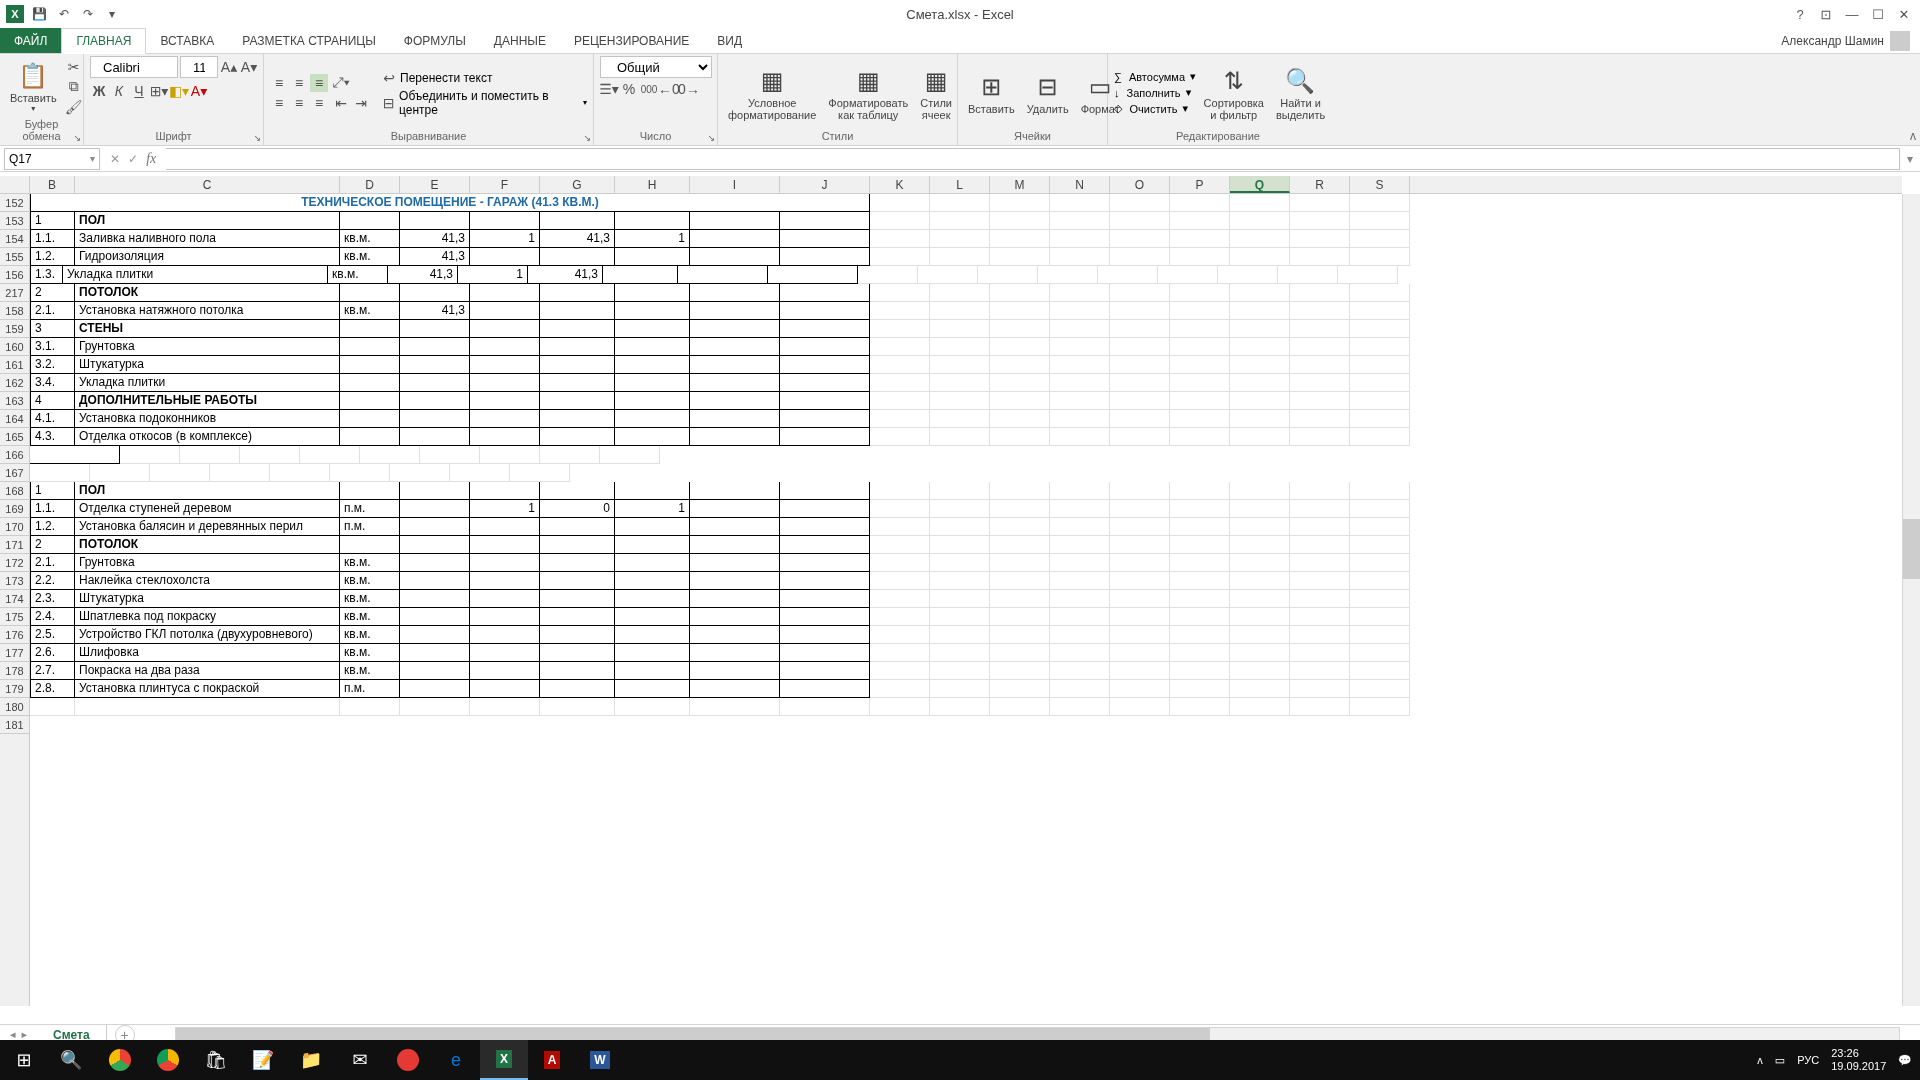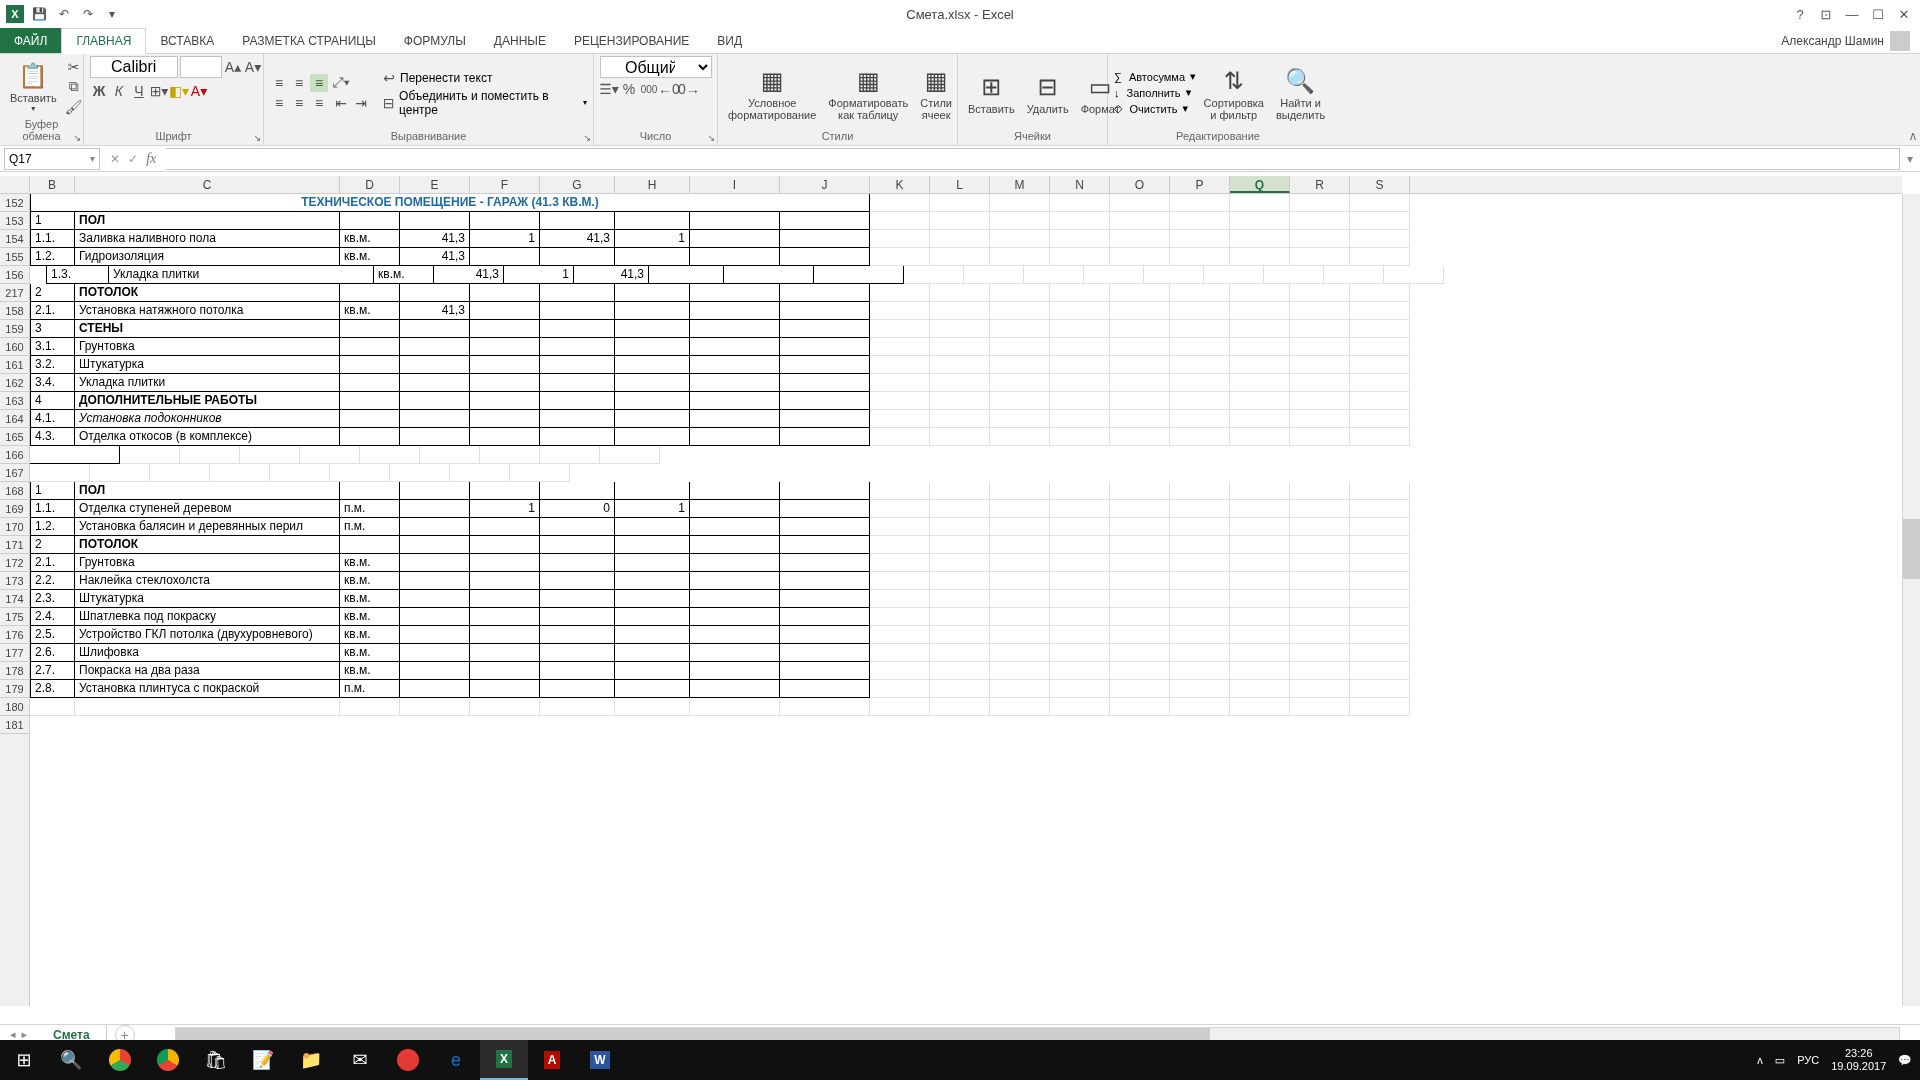--- a/index.html
+++ b/index.html
@@ -24,21 +24,21 @@
 
 
 .ribbon-body { height: 92px; background: #f1f1f1; border-bottom: 1px solid #d4d4d4; display: flex; position: relative; }
 .ribbon-group { border-right: 1px solid #d4d4d4; padding: 2px 6px 2px 6px; display: flex; flex-direction: column; justify-content: space-between; position: relative; }
 .ribbon-group-label { text-align: center; font-size: 11px; color: #666; padding: 1px 0; }
 .ribbon-group-content { flex: 1; display: flex; align-items: center; gap: 4px; }
 .dialog-launcher { position: absolute; right: 2px; bottom: 2px; font-size: 9px; color: #666; cursor: pointer; }
 .rb-btn { display: flex; flex-direction: column; align-items: center; justify-content: center; padding: 2px 4px; cursor: pointer; font-size: 11px; color: #444; }
 .rb-icon-lg { width: 32px; height: 32px; display: flex; align-items: center; justify-content: center; font-size: 24px; }
 .rb-icon-sm { width: 18px; height: 18px; display: flex; align-items: center; justify-content: center; font-size: 14px; color: #555; cursor: pointer; }
-.rb-select { height: 22px; border: 1px solid #c3c3c3; background: #fff; font-size: 16px; padding: 0 20px; }
+.rb-select { height: 22px; border: 1px solid #c3c3c3; background: #fff; font-size: 13px; padding: 0 12px; }
 .rb-row { display: flex; align-items: center; gap: 2px; }
 .rb-col { display: flex; flex-direction: column; gap: 2px; }
 .ribbon-collapse { position: absolute; right: 4px; bottom: 2px; font-size: 12px; color: #666; cursor: pointer; }
 
 
 .formula-row { height: 26px; display: flex; align-items: center; border-bottom: 1px solid #d4d4d4; background: #fff; }
 .name-box { width: 96px; height: 22px; border: 1px solid #c3c3c3; margin-left: 4px; display: flex; align-items: center; padding: 0 4px; font-size: 12px; position: relative; }
 .name-box::after { content: "▾"; position: absolute; right: 4px; color: #888; font-size: 10px; }
 .fx-controls { display: flex; align-items: center; gap: 8px; padding: 0 10px; color: #999; }
 .fx-label { font-style: italic; font-family: "Times New Roman", serif; color: #777; font-size: 14px; }
@@ -76,21 +76,21 @@
 .status-bar .right { margin-left: auto; display: flex; align-items: center; gap: 10px; }
 .zoom-slider { width: 100px; height: 4px; background: #4a9a72; position: relative; }
 .zoom-slider::before { content: ""; width: 6px; height: 12px; background: #fff; position: absolute; left: 50%; top: -4px; }
 .view-btn { width: 20px; height: 16px; border: 1px solid #4a9a72; display: flex; align-items: center; justify-content: center; }
 
 
 .taskbar { position: absolute; left: 0; right: 0; bottom: 0; height: 40px; background: #101010; display: flex; align-items: center; }
 .task-btn { width: 48px; height: 40px; display: flex; align-items: center; justify-content: center; color: #fff; cursor: pointer; font-size: 18px; }
 .task-btn.active { border-bottom: 2px solid #76b9ed; background: #2a2a2a; }
 .task-right { margin-left: auto; display: flex; align-items: center; color: #fff; font-size: 11px; gap: 12px; padding-right: 8px; }
-.task-clock { text-align: center; line-height: 13px; }
+.task-clock { text-align: left; line-height: 13px; }
 
 .vscroll { position: absolute; right: 0; top: 18px; bottom: 18px; width: 18px; background: #f0f0f0; border-left: 1px solid #d4d4d4; }
 .vscroll-thumb { position: absolute; top: 40%; height: 60px; width: 100%; background: #cdcdcd; }
 </style>
 </head>
 <body>
 
 <div class="titlebar">
   <div class="left-icons">
     <div class="excel-icon">X</div>
@@ -413,21 +413,21 @@
         <div class="cell" style="width: 60px;"></div>
         <div class="cell" style="width: 60px;"></div>
         <div class="cell" style="width: 60px;"></div>
         <div class="cell" style="width: 60px;"></div>
         <div class="cell" style="width: 60px;"></div>
         <div class="cell" style="width: 60px;"></div>
         <div class="cell" style="width: 60px;"></div>
         <div class="cell" style="width: 60px;"></div>
       </div>
       <div class="cell-row">
-        <div class="cell data-border data-border-left" style="width: 63px; margin-left: 16px;">1.3.</div>
+        <div class="cell data-border data-border-left" style="width: 33px;">1.3.</div>
         <div class="cell data-border" style="width: 265px;">Укладка плитки</div>
         <div class="cell data-border" style="width: 60px;">кв.м.</div>
         <div class="cell data-border num" style="width: 70px;">41,3</div>
         <div class="cell data-border num" style="width: 70px;">1</div>
         <div class="cell data-border num" style="width: 75px;">41,3</div>
         <div class="cell data-border" style="width: 75px;"></div>
         <div class="cell data-border" style="width: 90px;"></div>
         <div class="cell data-border" style="width: 90px;"></div>
         <div class="cell" style="width: 60px;"></div>
         <div class="cell" style="width: 60px;"></div>
@@ -574,21 +574,21 @@
         <div class="cell" style="width: 60px;"></div>
         <div class="cell" style="width: 60px;"></div>
         <div class="cell" style="width: 60px;"></div>
         <div class="cell" style="width: 60px;"></div>
         <div class="cell" style="width: 60px;"></div>
         <div class="cell" style="width: 60px;"></div>
         <div class="cell" style="width: 60px;"></div>
       </div>
       <div class="cell-row">
         <div class="cell data-border data-border-left" style="width: 45px;">4.1.</div>
-        <div class="cell data-border" style="width: 265px; font-style: italic;">Установка подоконников</div>
+        <div class="cell data-border" style="width: 265px;">Установка подоконников</div>
         <div class="cell data-border" style="width: 60px;"></div>
         <div class="cell data-border" style="width: 70px;"></div>
         <div class="cell data-border" style="width: 70px;"></div>
         <div class="cell data-border" style="width: 75px;"></div>
         <div class="cell data-border" style="width: 75px;"></div>
         <div class="cell data-border" style="width: 90px;"></div>
         <div class="cell data-border" style="width: 90px;"></div>
         <div class="cell" style="width: 60px;"></div>
         <div class="cell" style="width: 60px;"></div>
         <div class="cell" style="width: 60px;"></div>

